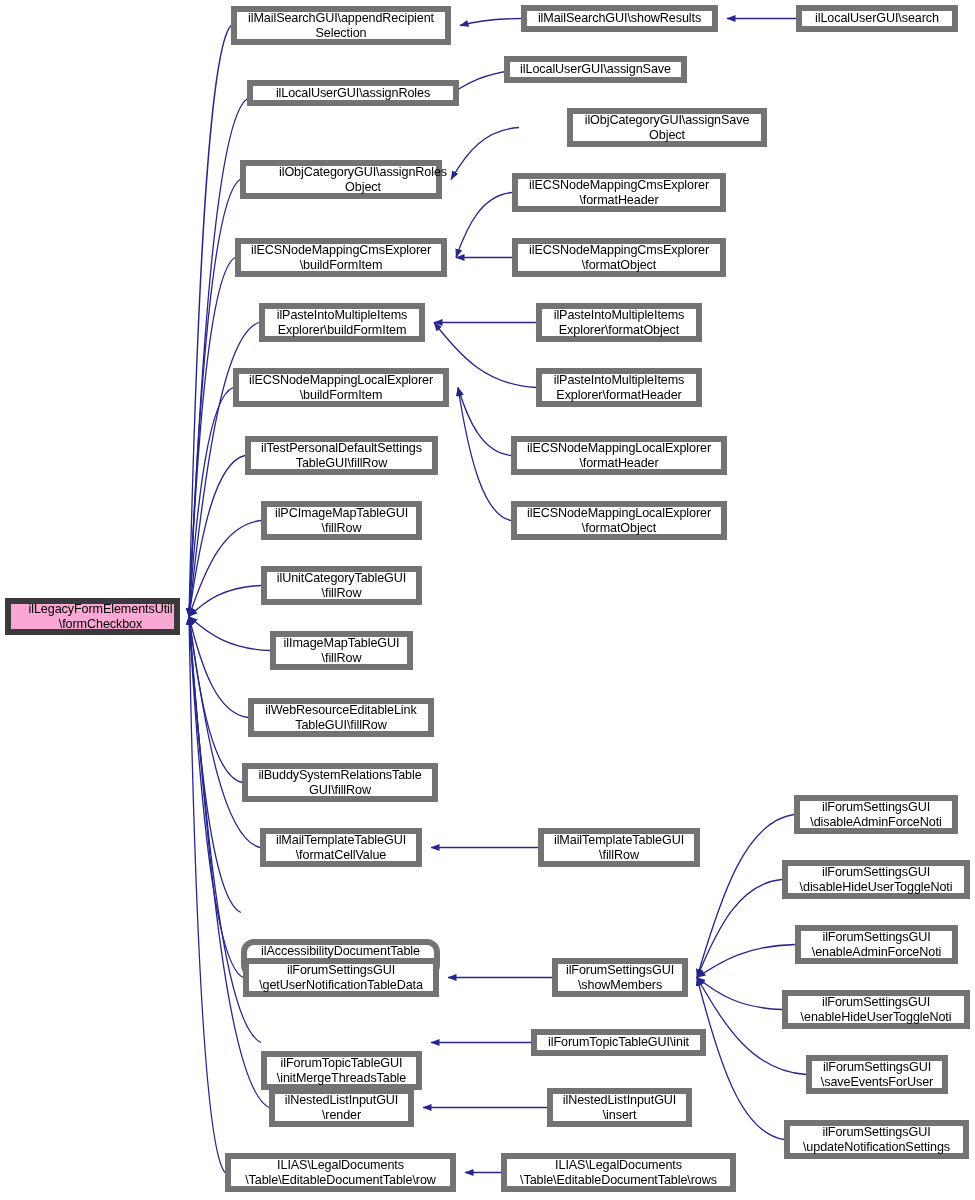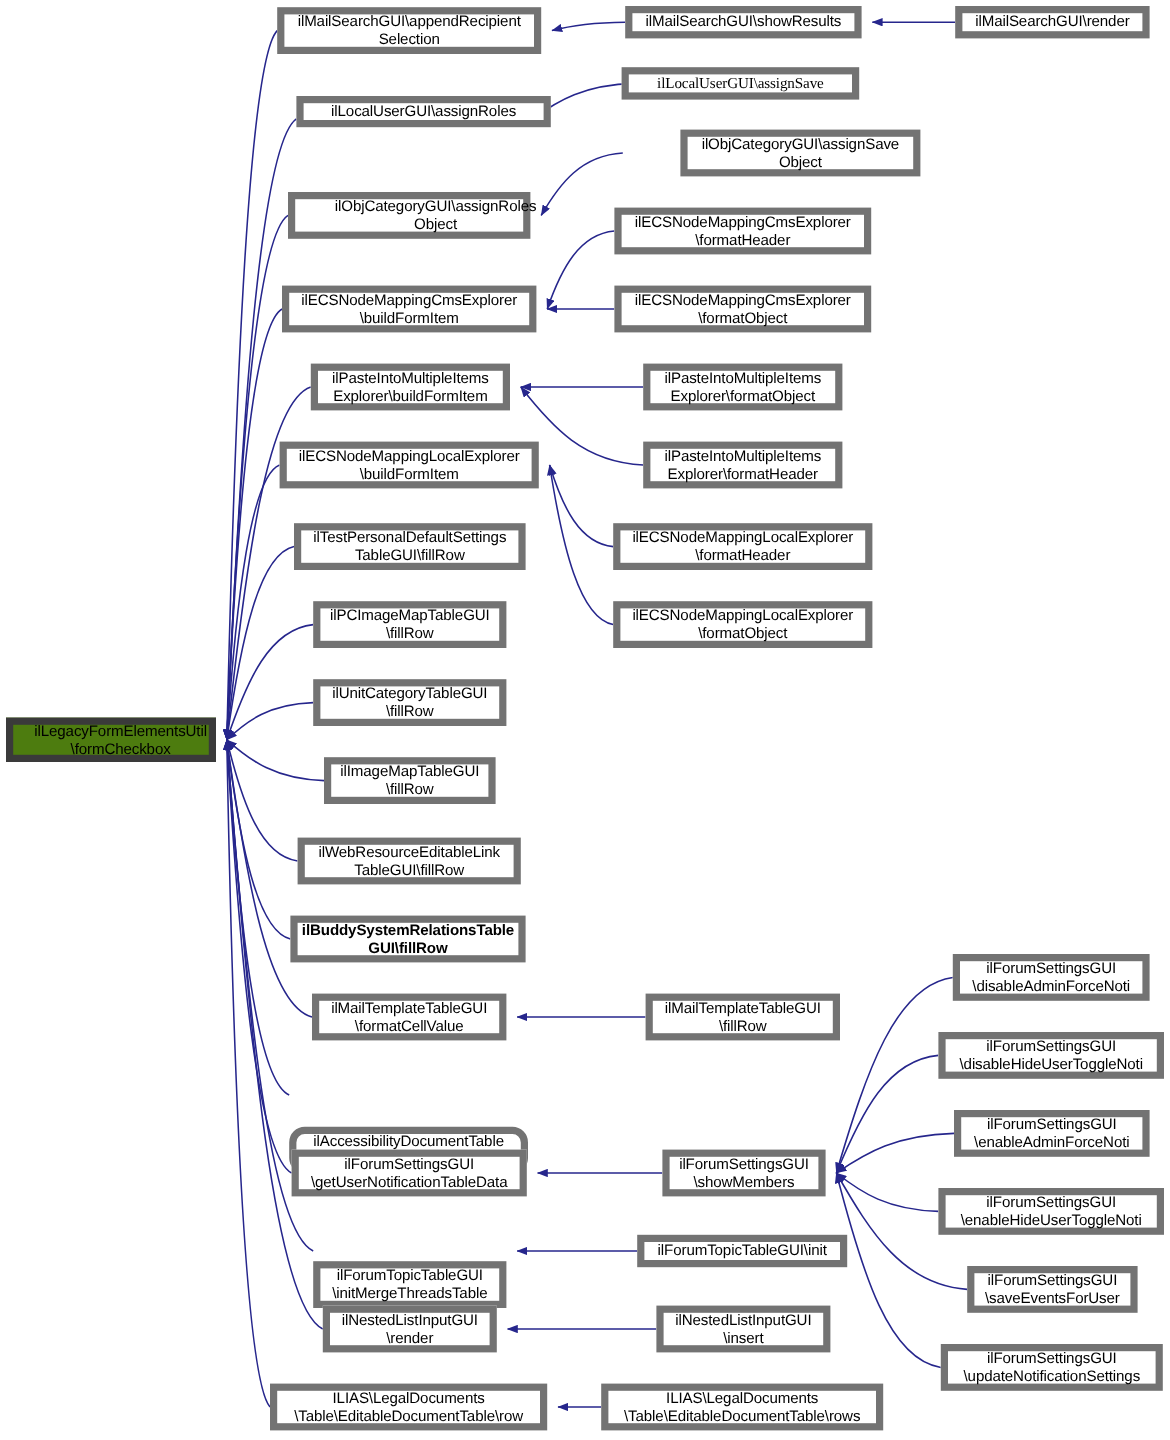--- a/index.html
+++ b/index.html
@@ -33,21 +33,21 @@
     line-height: 15px;
     text-align: center;
     display: flex;
     align-items: center;
     justify-content: center;
     white-space: pre-line;
     letter-spacing: -0.1px;
     z-index: 2;
   }
   .node.root {
-    background: #4d7c0f;
+    background: #f9a8d4;
     border-color: #3a3a3a;
     padding-left: 16px;
   }
 </style>
 </head>
 <body>
 
 <div id="canvas">
   <svg id="edges" viewBox="0 0 975 1200">
     <defs>
@@ -114,36 +114,36 @@
       <div class="node" style="left: 245px; top: 436px; width: 193px; height: 39px;">ilTestPersonalDefaultSettings
 TableGUI\fillRow</div>
       <div class="node" style="left: 261px; top: 501px; width: 161px; height: 39px;">ilPCImageMapTableGUI
 \fillRow</div>
       <div class="node" style="left: 261px; top: 566px; width: 161px; height: 39px;">ilUnitCategoryTableGUI
 \fillRow</div>
       <div class="node" style="left: 270px; top: 631px; width: 143px; height: 39px;">ilImageMapTableGUI
 \fillRow</div>
       <div class="node" style="left: 248px; top: 698px; width: 186px; height: 39px;">ilWebResourceEditableLink
 TableGUI\fillRow</div>
-      <div class="node" style="left: 242px; top: 763px; width: 196px; height: 39px; font-weight: bold;">ilBuddySystemRelationsTable
+      <div class="node" style="left: 242px; top: 763px; width: 196px; height: 39px;">ilBuddySystemRelationsTable
 GUI\fillRow</div>
       <div class="node" style="left: 260px; top: 828px; width: 162px; height: 39px;">ilMailTemplateTableGUI
 \formatCellValue</div>
       <div class="node" style="left: 241px; top: 939px; width: 199px; height: 39px; border-radius: 13px;">ilAccessibilityDocumentTable
 GUI\formatCellValue</div>
       <div class="node" style="left: 243px; top: 958px; width: 196px; height: 39px;">ilForumSettingsGUI
 \getUserNotificationTableData</div>
       <div class="node" style="left: 261px; top: 1023px; width: 161px; height: 39px; margin-top: 28px;">ilForumTopicTableGUI
 \initMergeThreadsTable</div>
       <div class="node" style="left: 269px; top: 1088px; width: 145px; height: 39px;">ilNestedListInputGUI
 \render</div>
       <div class="node" style="left: 225px; top: 1153px; width: 231px; height: 39px;">ILIAS\LegalDocuments
 \Table\EditableDocumentTable\row</div>
       <div class="node" style="left: 521px; top: 5px; width: 197px; height: 27px;">ilMailSearchGUI\showResults</div>
-      <div class="node" style="left: 518px; top: 56px; width: 198px; height: 27px; font-family: Liberation Serif, serif;">ilLocalUserGUI\assignSave</div>
+      <div class="node" style="left: 504px; top: 56px; width: 183px; height: 27px;">ilLocalUserGUI\assignSave</div>
       <div class="node" style="left: 519px; top: 108px; width: 200px; height: 39px; margin-left: 48px;">ilObjCategoryGUI\assignSave
 Object</div>
       <div class="node" style="left: 512px; top: 173px; width: 214px; height: 39px;">ilECSNodeMappingCmsExplorer
 \formatHeader</div>
       <div class="node" style="left: 512px; top: 238px; width: 214px; height: 39px;">ilECSNodeMappingCmsExplorer
 \formatObject</div>
       <div class="node" style="left: 536px; top: 303px; width: 166px; height: 39px;">ilPasteIntoMultipleItems
 Explorer\formatObject</div>
       <div class="node" style="left: 536px; top: 368px; width: 166px; height: 39px;">ilPasteIntoMultipleItems
 Explorer\formatHeader</div>
@@ -153,21 +153,21 @@
 \formatObject</div>
       <div class="node" style="left: 538px; top: 828px; width: 162px; height: 39px;">ilMailTemplateTableGUI
 \fillRow</div>
       <div class="node" style="left: 552px; top: 958px; width: 136px; height: 39px;">ilForumSettingsGUI
 \showMembers</div>
       <div class="node" style="left: 531px; top: 1029px; width: 175px; height: 27px;">ilForumTopicTableGUI\init</div>
       <div class="node" style="left: 547px; top: 1088px; width: 145px; height: 39px;">ilNestedListInputGUI
 \insert</div>
       <div class="node" style="left: 501px; top: 1153px; width: 235px; height: 39px;">ILIAS\LegalDocuments
 \Table\EditableDocumentTable\rows</div>
-      <div class="node" style="left: 796px; top: 5px; width: 162px; height: 27px;">ilMailSearchGUI\render</div>
+      <div class="node" style="left: 796px; top: 5px; width: 162px; height: 27px;">ilLocalUserGUI\search</div>
       <div class="node" style="left: 794px; top: 795px; width: 164px; height: 39px;">ilForumSettingsGUI
 \disableAdminForceNoti</div>
       <div class="node" style="left: 782px; top: 860px; width: 188px; height: 39px;">ilForumSettingsGUI
 \disableHideUserToggleNoti</div>
       <div class="node" style="left: 795px; top: 925px; width: 163px; height: 39px;">ilForumSettingsGUI
 \enableAdminForceNoti</div>
       <div class="node" style="left: 782px; top: 990px; width: 188px; height: 39px;">ilForumSettingsGUI
 \enableHideUserToggleNoti</div>
       <div class="node" style="left: 806px; top: 1055px; width: 142px; height: 39px;">ilForumSettingsGUI
 \saveEventsForUser</div>

